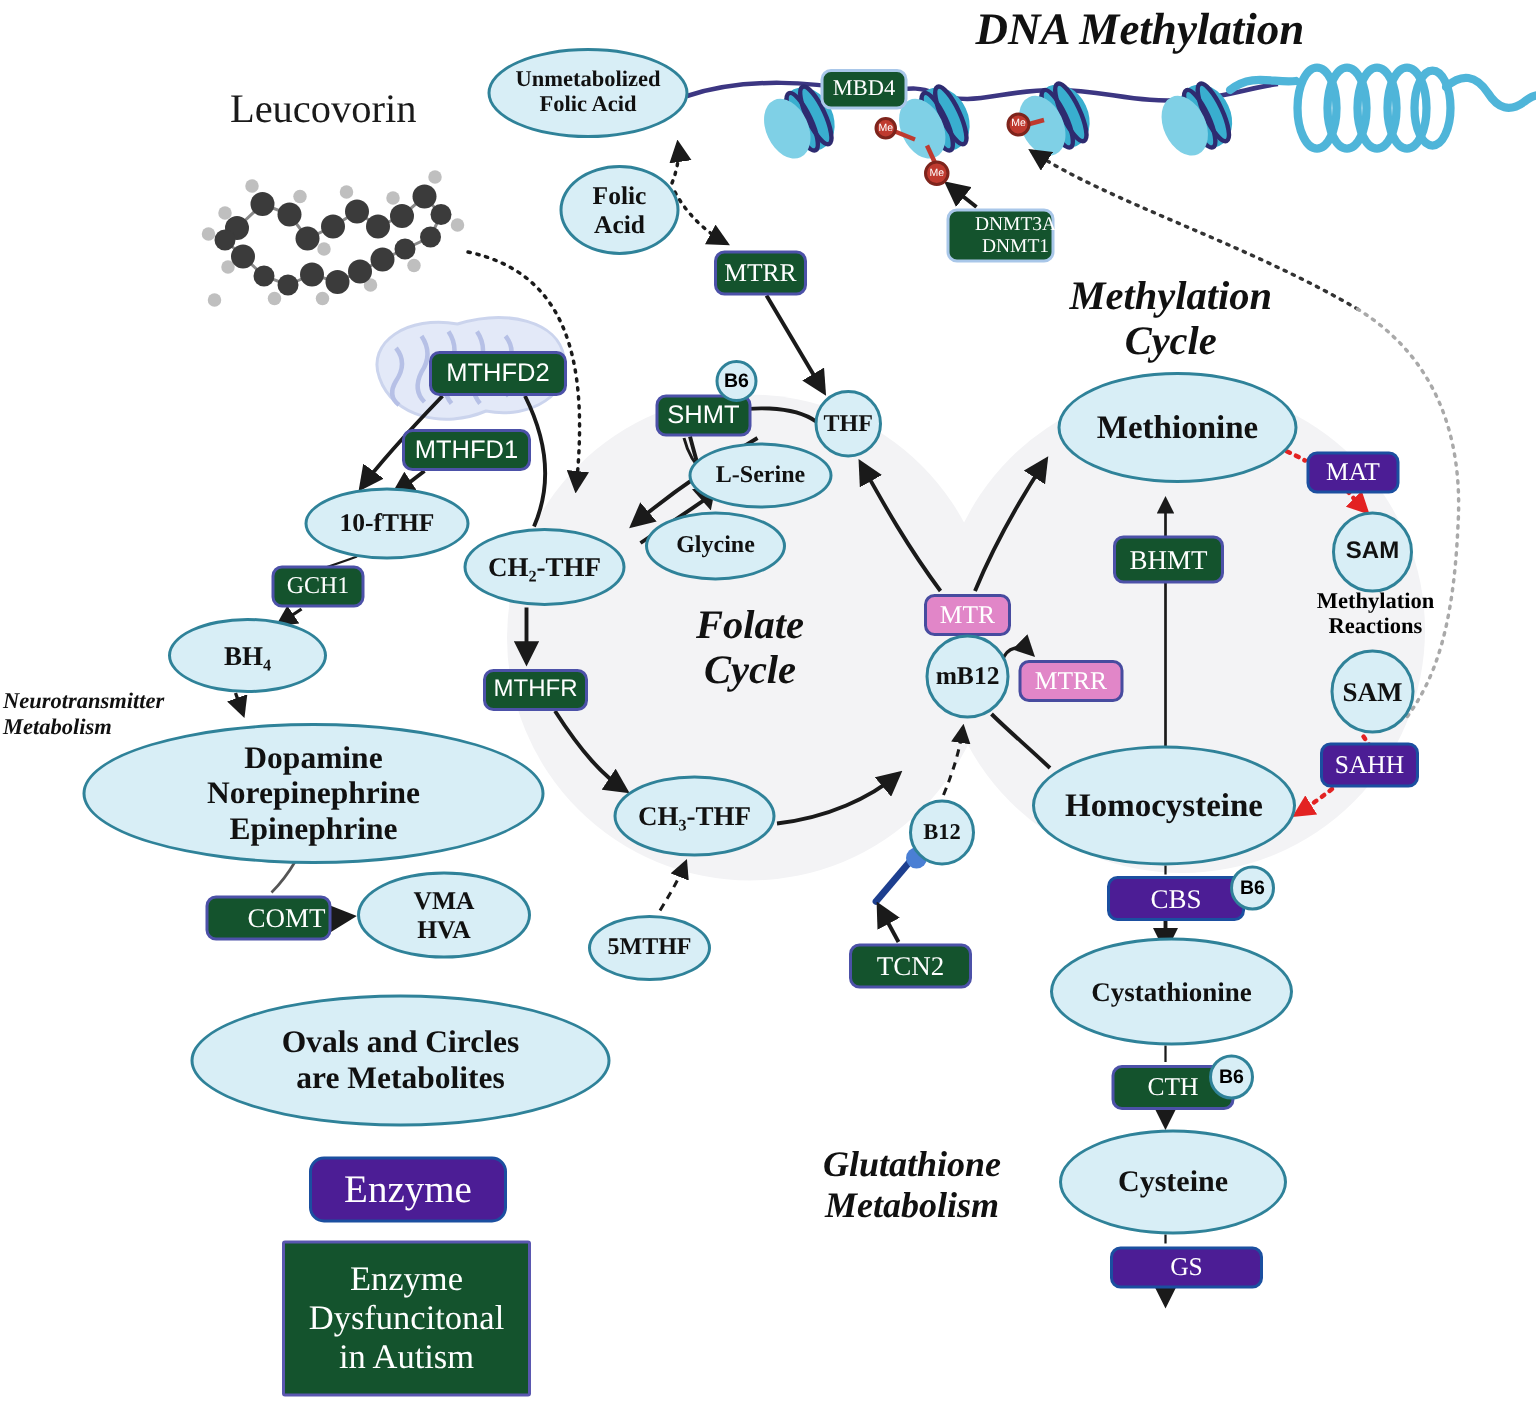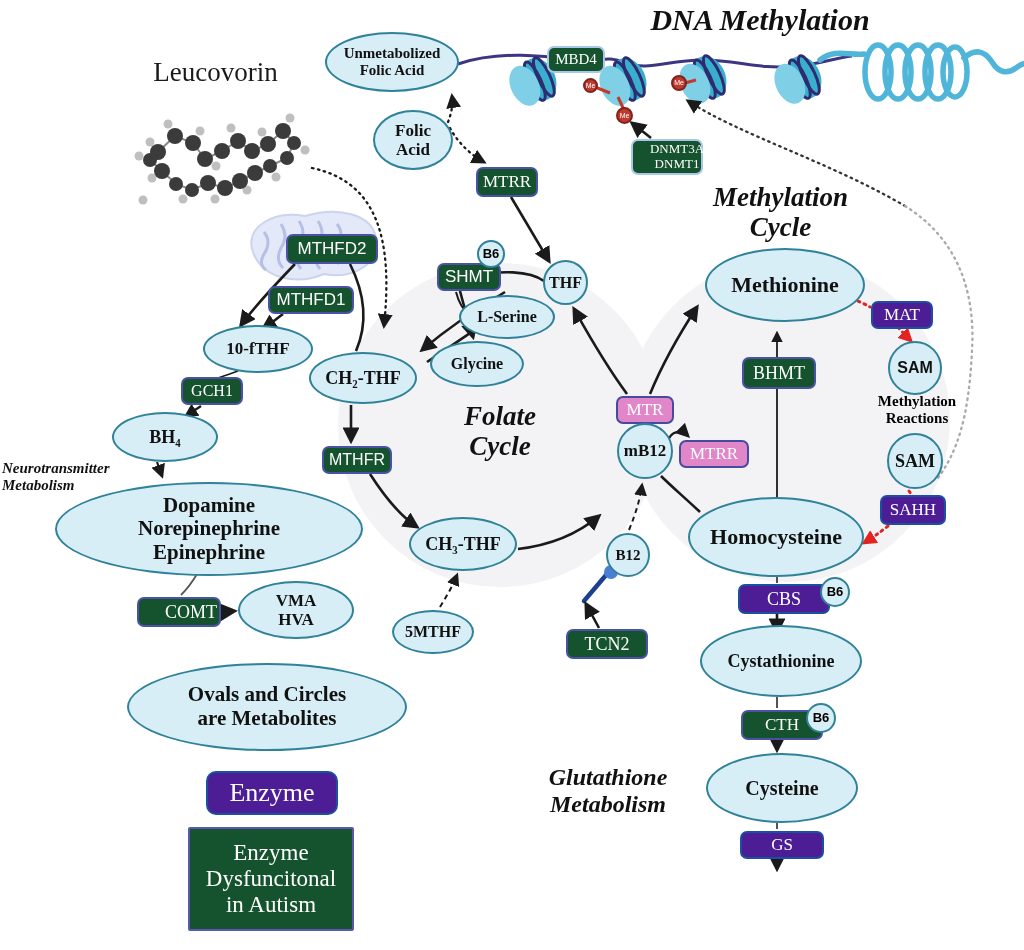--- a/index.html
+++ b/index.html
@@ -261,21 +261,21 @@
 <div class="node oval" style="left:617px;top:423px;width:56px;height:56px;font-size:17px;">mB12</div>
 <div class="node oval" style="left:606px;top:533px;width:44px;height:44px;font-size:15px;">B12</div>
 <div class="node box magenta" style="left:566px;top:629px;width:82px;height:30px;font-size:18px;">TCN2</div>
 
 <div class="node box blue" style="left:738px;top:584px;width:92px;height:30px;font-size:18px;">CBS</div>
 <div class="node b6" style="left:820px;top:577px;width:30px;height:30px;">B6</div>
 <div class="node oval" style="left:700px;top:625px;width:162px;height:72px;font-size:18px;">Cystathionine</div>
 <div class="node box magenta" style="left:741px;top:710px;width:82px;height:30px;font-size:17px;">CTH</div>
 <div class="node b6" style="left:806px;top:703px;width:30px;height:30px;">B6</div>
 <div class="node oval" style="left:706px;top:753px;width:152px;height:70px;font-size:20px;">Cysteine</div>
-<div class="node box blue" style="left:740px;top:831px;width:84px;height:28px;font-size:17px;">GS</div>
+<div class="node box blue" style="left:740px;top:831px;width:102px;height:28px;font-size:17px;">GS</div>
 
 <div class="node oval" style="left:127px;top:663px;width:280px;height:88px;font-size:21px;">Ovals and Circles
 are Metabolites</div>
 <div class="node box blue" style="left:206px;top:771px;width:132px;height:44px;font-size:26px;border-radius:10px;">Enzyme</div>
 <div class="node box magenta sq" style="left:188px;top:827px;width:166px;height:104px;font-size:23px;">Enzyme
 Dysfuncitonal
 in Autism</div>
 
 </div>
 

